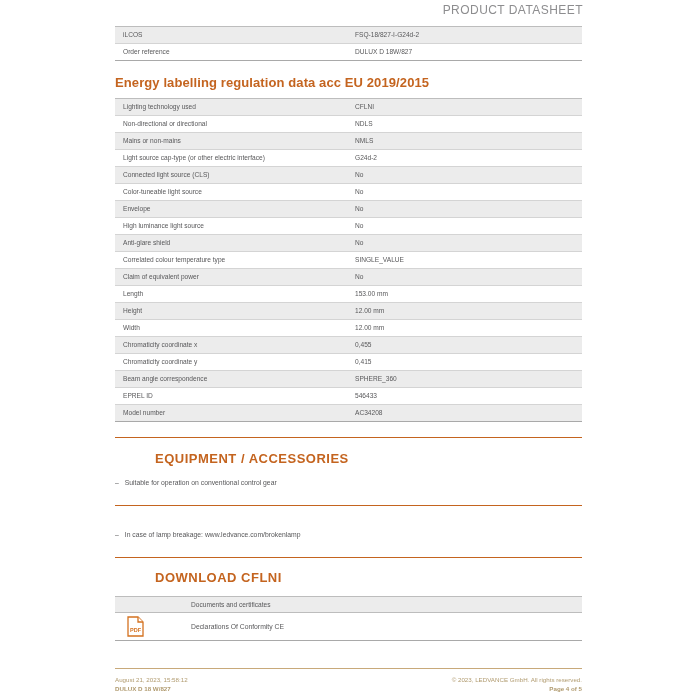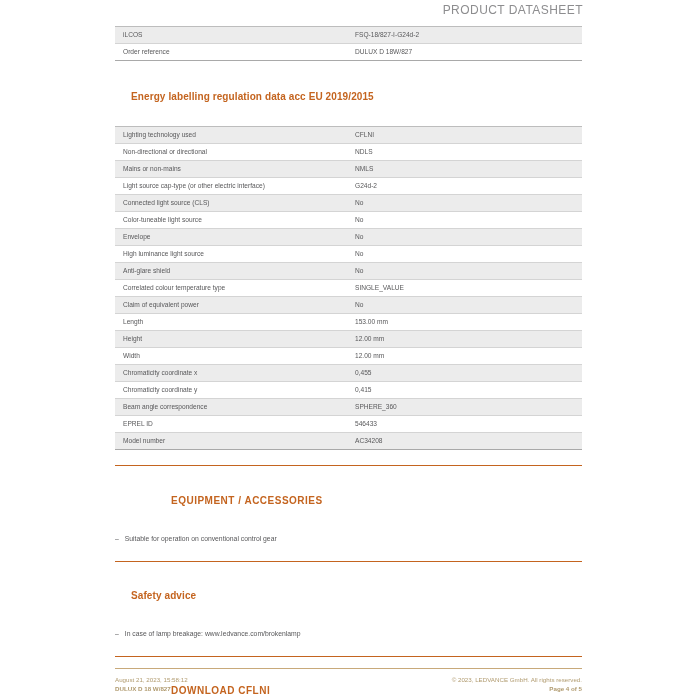--- a/index.html
+++ b/index.html
@@ -48,23 +48,23 @@
     white-space:nowrap;
   }
   table.spec tr.alt td{background:#ececec;}
   table.spec tr.first td{border-top:1px solid #bdbdbd;}
   table.spec tr.last td{border-bottom:1px solid #a9a9a9;}
   table.spec td.val{padding-left:7px;}
 
   
   .sec-title{
     color:#c4641f;
-    font-size:10px;
+    font-size:13px;
     font-weight:bold;
-    margin:16px;
+    margin:0;
     padding:0;
     letter-spacing:.1px;
   }
   .sec-title.spaced{letter-spacing:.5px;padding-left:40px;}
 
   .rule-orange{
     border:0;border-top:1px solid #c4641f;
     margin:0;height:0;
   }
   .bullet{
@@ -253,21 +253,20 @@
     <div style="height:13px"></div>
     <div class="bullet">
       <span class="dash">–</span>
       <span>Suitable for operation on conventional control gear</span>
     </div>
 
     <div style="height:18px"></div>
     <hr class="rule-orange">
     <div style="height:12px"></div>
 
-    <div class="sec-title">Safety advice</div>
     <div style="height:13px"></div>
     <div class="bullet">
       <span class="dash">–</span>
       <span>In case of lamp breakage: www.ledvance.com/brokenlamp</span>
     </div>
 
     <div style="height:18px"></div>
     <hr class="rule-orange">
     <div style="height:12px"></div>
 

